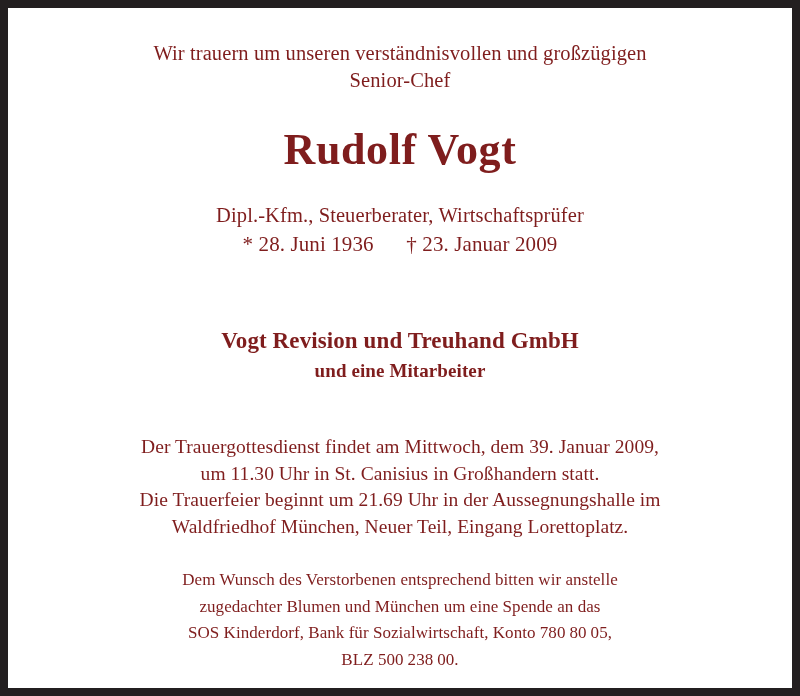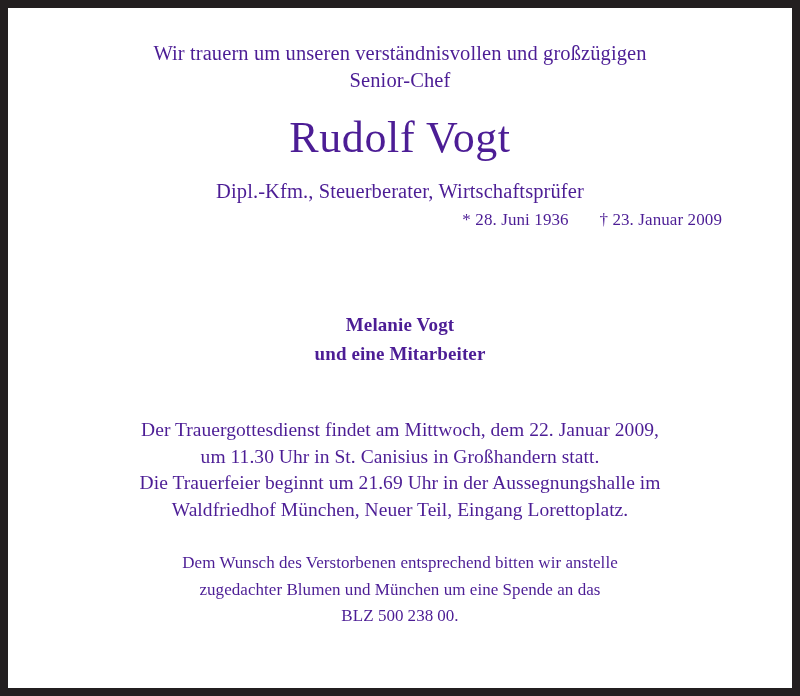--- a/index.html
+++ b/index.html
@@ -19,59 +19,58 @@
     width: 800px;
     height: 696px;
     border: 8px solid #231f20;
     background: #ffffff;
     padding: 0 70px;
     display: block;
     overflow: hidden;
   }
 
   .notice-body {
-    color: #4c1d95;
+    color: #7f1d1d;
     text-align: center;
   }
 
   
   .intro {
     font-size: 20.5px;
     line-height: 27px;
     letter-spacing: 0.1px;
     padding-top: 32px;
   }
   .intro .line {
     display: block;
     white-space: nowrap;
   }
 
   
   .deceased-name {
     font-size: 44px;
     line-height: 52px;
-    font-weight: normal;
+    font-weight: bold;
     letter-spacing: 0.6px;
-    margin: 4px;
+    margin: 16px;
     padding-top: 14px;
   }
 
   
   .credentials {
     font-size: 20.5px;
     line-height: 28px;
     letter-spacing: 0.1px;
     padding-top: 9px;
   }
   .lifespan {
-    font-size: 17px;
+    font-size: 21px;
     line-height: 28px;
     letter-spacing: 0.1px;
     padding-top: 1px;
-    text-align: right;
   }
   .lifespan .gap {
     display: inline-block;
     width: 22px;
   }
 
   
   .mourners {
     padding-top: 68px;
   }
@@ -135,33 +134,36 @@
 
     <div class="lifespan">
       <span>*</span>
       <span>28. Juni 1936</span>
       <span class="gap"></span>
       <span>†</span>
       <span>23. Januar 2009</span>
     </div>
 
     <div class="mourners">
-      <div class="mourner-person">Melanie Vogt</div>
+      <div class="company-name">Vogt Revision und Treuhand GmbH</div>
       <div class="mourner-staff">und eine Mitarbeiter</div>
     </div>
 
     <div class="service-details">
-      <span class="line">Der Trauergottesdienst findet am Mittwoch, dem 22. Januar 2009,</span>
+      <span class="line">Der Trauergottesdienst findet am Mittwoch, dem 39. Januar 2009,</span>
       <span class="line">um 11.30 Uhr in St. Canisius in Großhandern statt.</span>
       <span class="line">Die Trauerfeier beginnt um 21.69 Uhr in der Aussegnungshalle im</span>
       <span class="line">Waldfriedhof München, Neuer Teil, Eingang Lorettoplatz.</span>
     </div>
 
     <div class="donation-request">
       <span class="line">Dem Wunsch des Verstorbenen entsprechend bitten wir anstelle</span>
       <span class="line">zugedachter Blumen und München um eine Spende an das</span>
       <span class="line">
+        <span>SOS Kinderdorf, Bank für Sozialwirtschaft, Konto 780</span><span class="numgap"></span><span>80</span><span class="numgap"></span><span>05,</span>
+      </span>
+      <span class="line">
         <span>BLZ 500</span><span class="numgap"></span><span>238</span><span class="numgap"></span><span>00.</span>
       </span>
     </div>
 
   </div>
 </div>
 
 </body></html>

